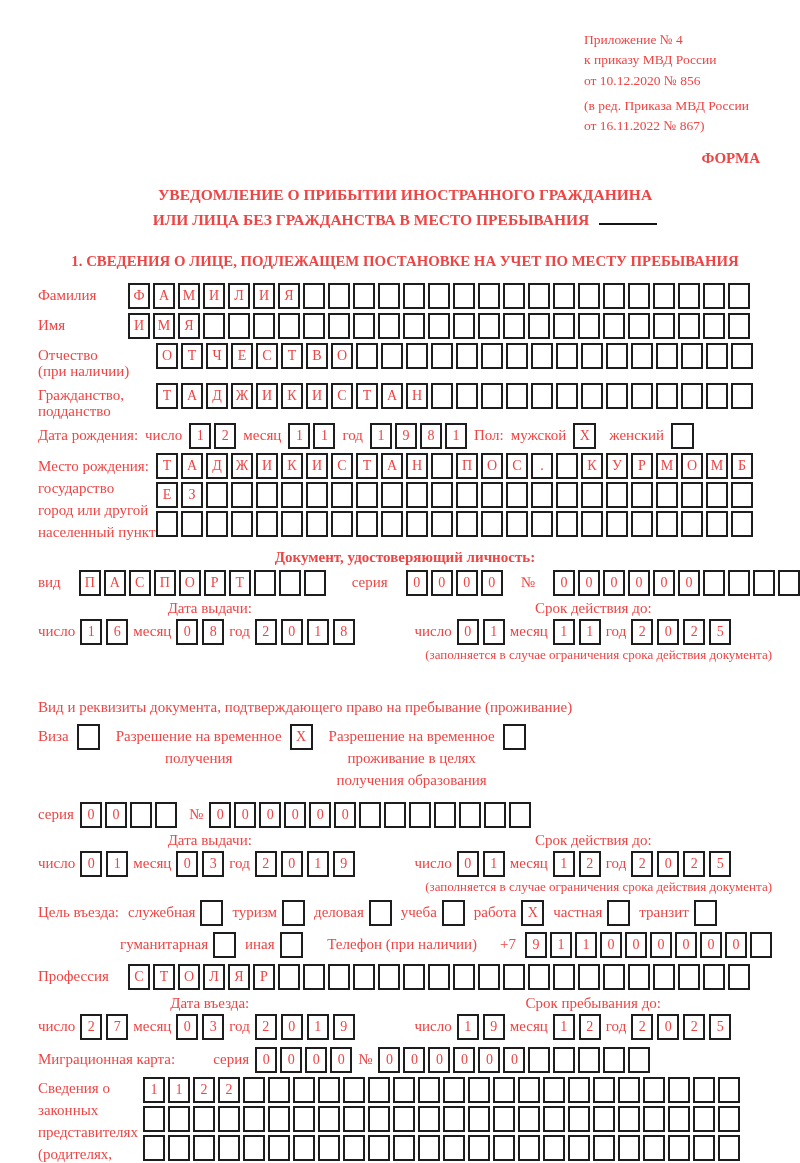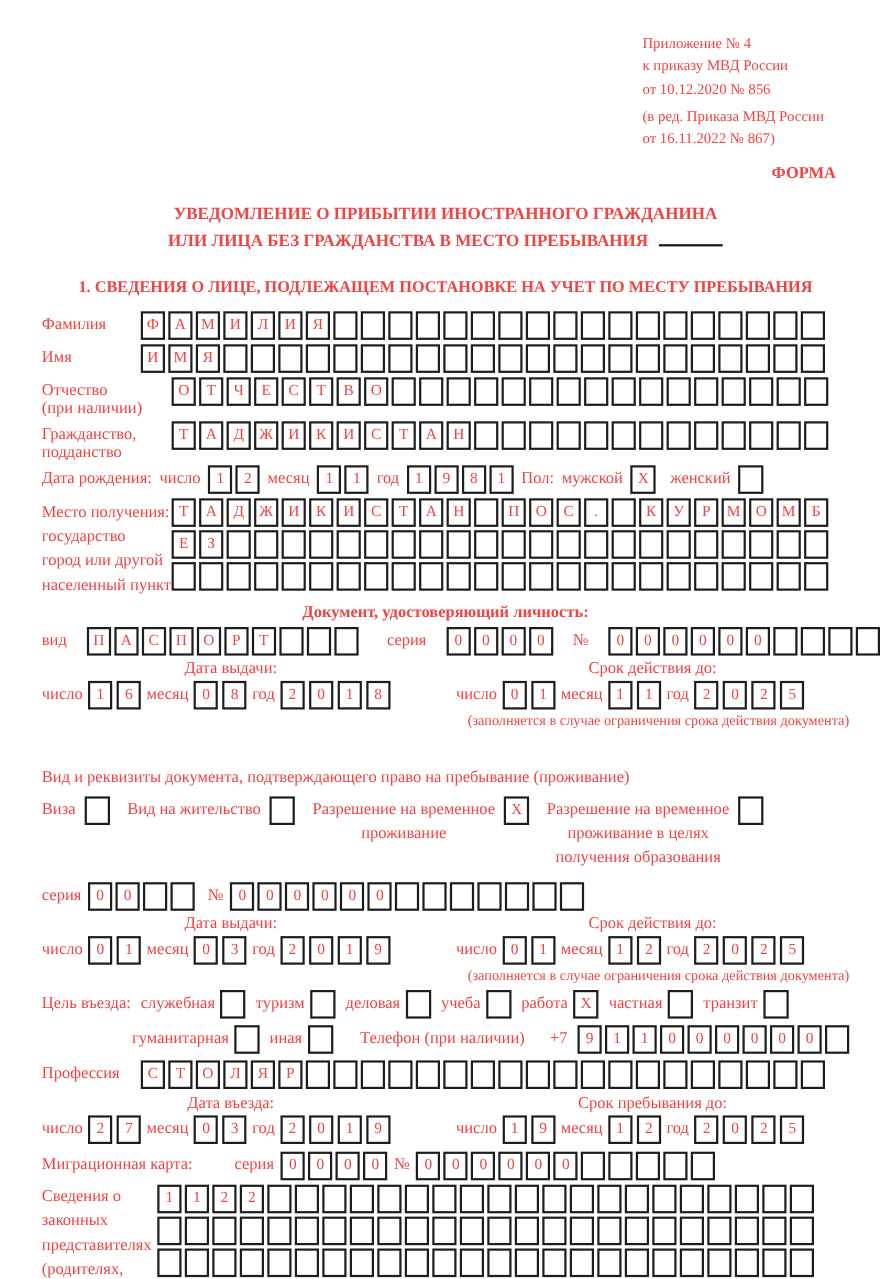--- a/index.html
+++ b/index.html
@@ -218,21 +218,21 @@
       </span>
     <span class="dlbl">Пол:</span>
     <span class="dlbl">мужской</span>
     <span class="cbox">X</span>
     <span class="dlbl" style="margin-left:6px">женский</span>
     <span class="cbox"></span>
   </div>
 
   <div class="frow">
     <div class="flabel w118 replbl" style="padding-top:2px">
-      <div>Место получения:</div>
+      <div>Место рождения:</div>
       <div>государство</div>
       <div>город или другой</div>
       <div>населенный пункт</div>
     </div>
     <div class="boxcol">
       <div class="boxes">
           <span class="box">Т</span>
           <span class="box">А</span>
           <span class="box">Д</span>
           <span class="box">Ж</span>
@@ -399,27 +399,23 @@
   <div class="note">(заполняется в случае ограничения срока действия документа)</div>
 
   <div class="intro">Вид и реквизиты документа, подтверждающего право на пребывание (проживание)</div>
 
   <div class="permits">
     <div class="popt">
       <span class="plbl">Виза</span>
       <span class="cbox"></span>
     </div>
     <div class="popt">
-      <span class="plbl">Вид на жительство</span>
-      <span class="cbox"></span>
-    </div>
-    <div class="popt">
       <span class="pmulti">
         <span>Разрешение на временное</span>
-        <span>проживание</span>
+        <span>получения</span>
       </span>
       <span class="cbox">X</span>
     </div>
     <div class="popt">
       <span class="pmulti">
         <span>Разрешение на временное</span>
         <span>проживание в целях</span>
         <span>получения образования</span>
       </span>
       <span class="cbox"></span>

